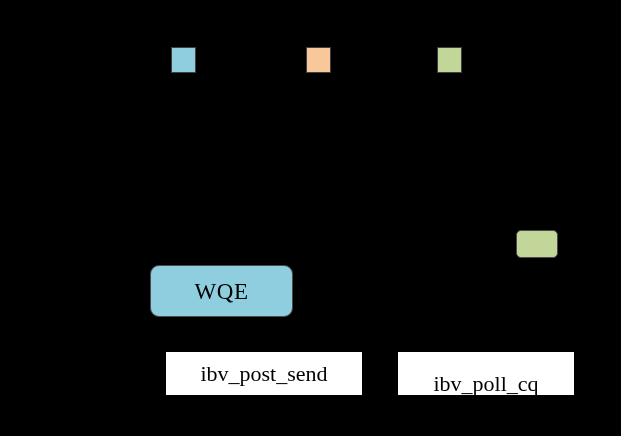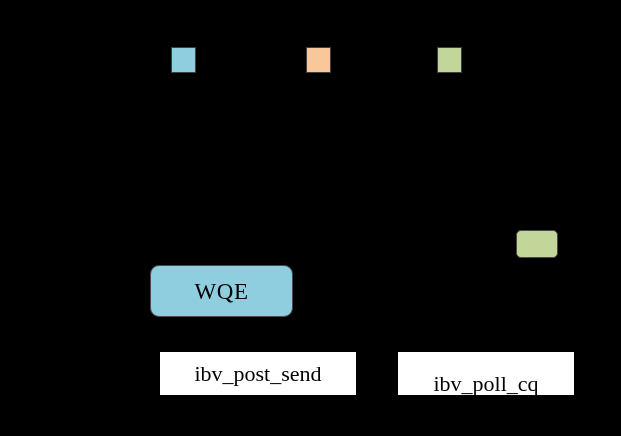--- a/index.html
+++ b/index.html
@@ -74,21 +74,21 @@
   }
   .api-box {
     position: absolute;
     background: #FFFFFF;
     box-sizing: border-box;
     display: flex;
     align-items: center;
     justify-content: center;
   }
   .api-box-send {
-    left: 160px;
+    left: 166px;
     top: 352px;
     width: 196px;
     height: 43px;
   }
   .api-box-poll {
     left: 398px;
     top: 352px;
     width: 176px;
     height: 43px;
     align-items: flex-end;

